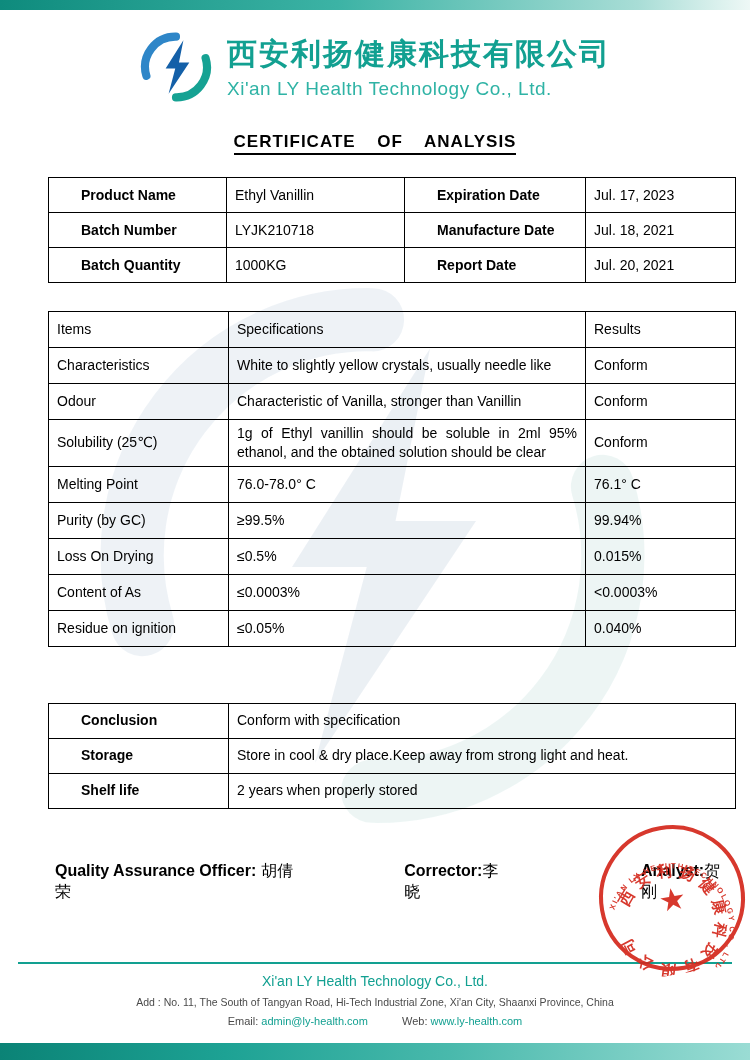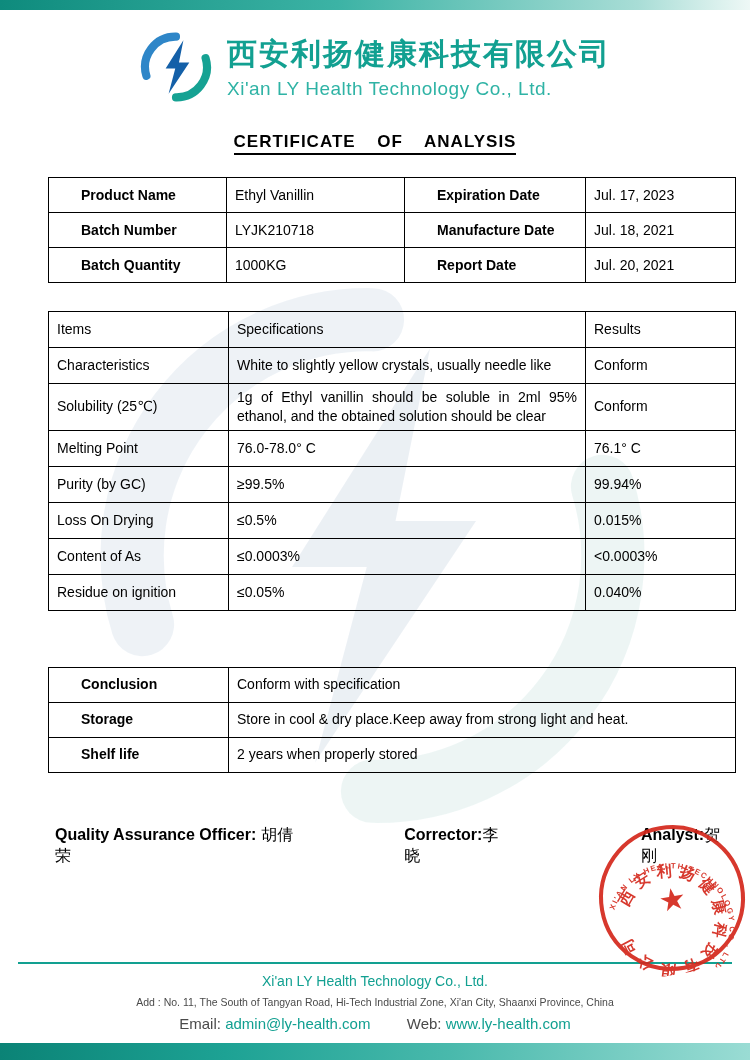--- a/index.html
+++ b/index.html
@@ -34,21 +34,21 @@
   .stamp { position:absolute; left:596px; top:822px; width:152px; height:152px; transform:rotate(-10deg); opacity:0.92; z-index:2; pointer-events:none; }
   .stamp text { fill:var(--stamp-red); }
   .stamp .ring { stroke:var(--stamp-red); }
   .stamp .cn-ring { font-size:15px; letter-spacing:6px; font-weight:bold; }
   .stamp .en-ring { font-size:7.6px; letter-spacing:1.6px; font-weight:bold; }
   .stamp .star { font-size:30px; }
   .footer { position:absolute; left:0; top:962px; width:750px; text-align:center; z-index:1; }
   .footer-rule { height:2px; margin:0 18px; background:var(--teal); }
   .footer-company { margin-top:9px; font-size:14px; color:var(--teal); }
   .footer-address { margin-top:7px; font-size:10.5px; color:#4a4a4a; }
-  .footer-contact { margin-top:7px; font-size:15px; color:#4a4a4a; }
+  .footer-contact { margin-top:7px; font-size:11px; color:#4a4a4a; }
   .footer-contact .val { color:var(--teal); }
   .footer-contact .gap { display:inline-block; width:28px; }
   .bottom-bar { position:absolute; left:0; bottom:0; width:750px; height:17px;
                 background:linear-gradient(90deg,#0b8376 0%,#1da294 30%,#49b9ac 60%,#9adcd4 100%); }
 </style>
 </head>
 <body>
 
 <div class="top-bar"></div>
 
@@ -113,20 +113,25 @@
     </colgroup>
   <tbody id="spec-body">
       <tr>
         <td>Items</td>
         <td>Specifications</td>
         <td>Results</td>
       </tr>
       <tr>
         <td>Characteristics</td>
         <td class="just">White to slightly yellow crystals, usually needle like</td>
+        <td>Conform</td>
+      </tr>
+      <tr>
+        <td>Odour</td>
+        <td class="just">Characteristic of Vanilla, stronger than Vanillin</td>
         <td>Conform</td>
       </tr>
       <tr>
         <td>Solubility (25℃)</td>
         <td class="just">1g of Ethyl vanillin should be soluble in 2ml 95% ethanol, and the obtained solution should be clear</td>
         <td>Conform</td>
       </tr>
       <tr>
         <td>Melting Point</td>
         <td class="just">76.0-78.0° C</td>

